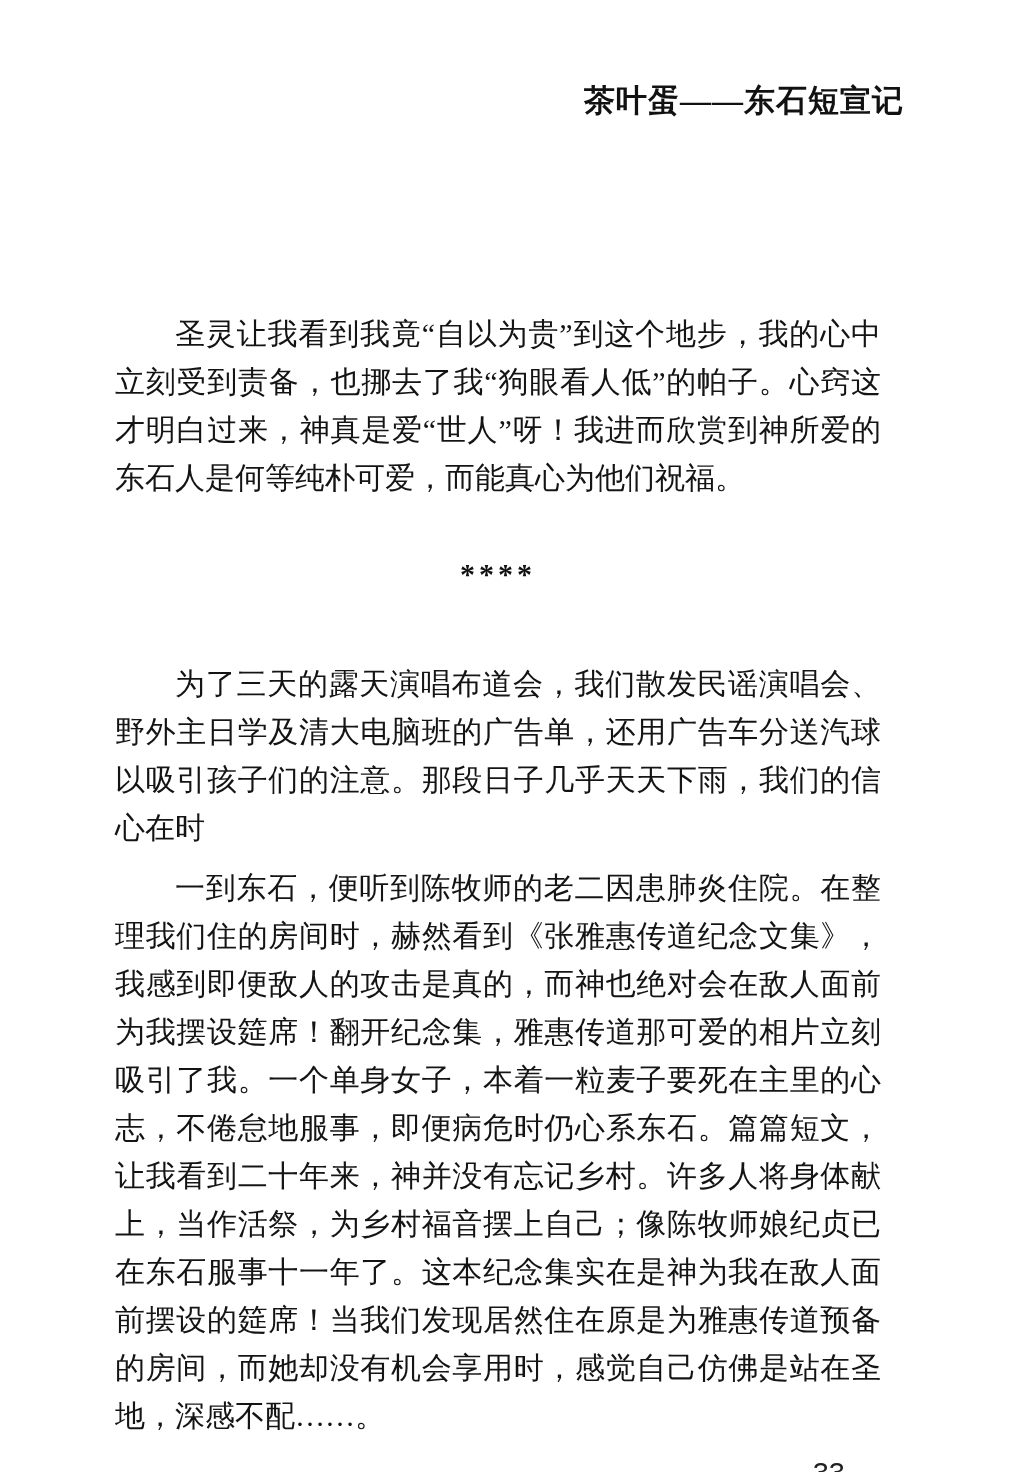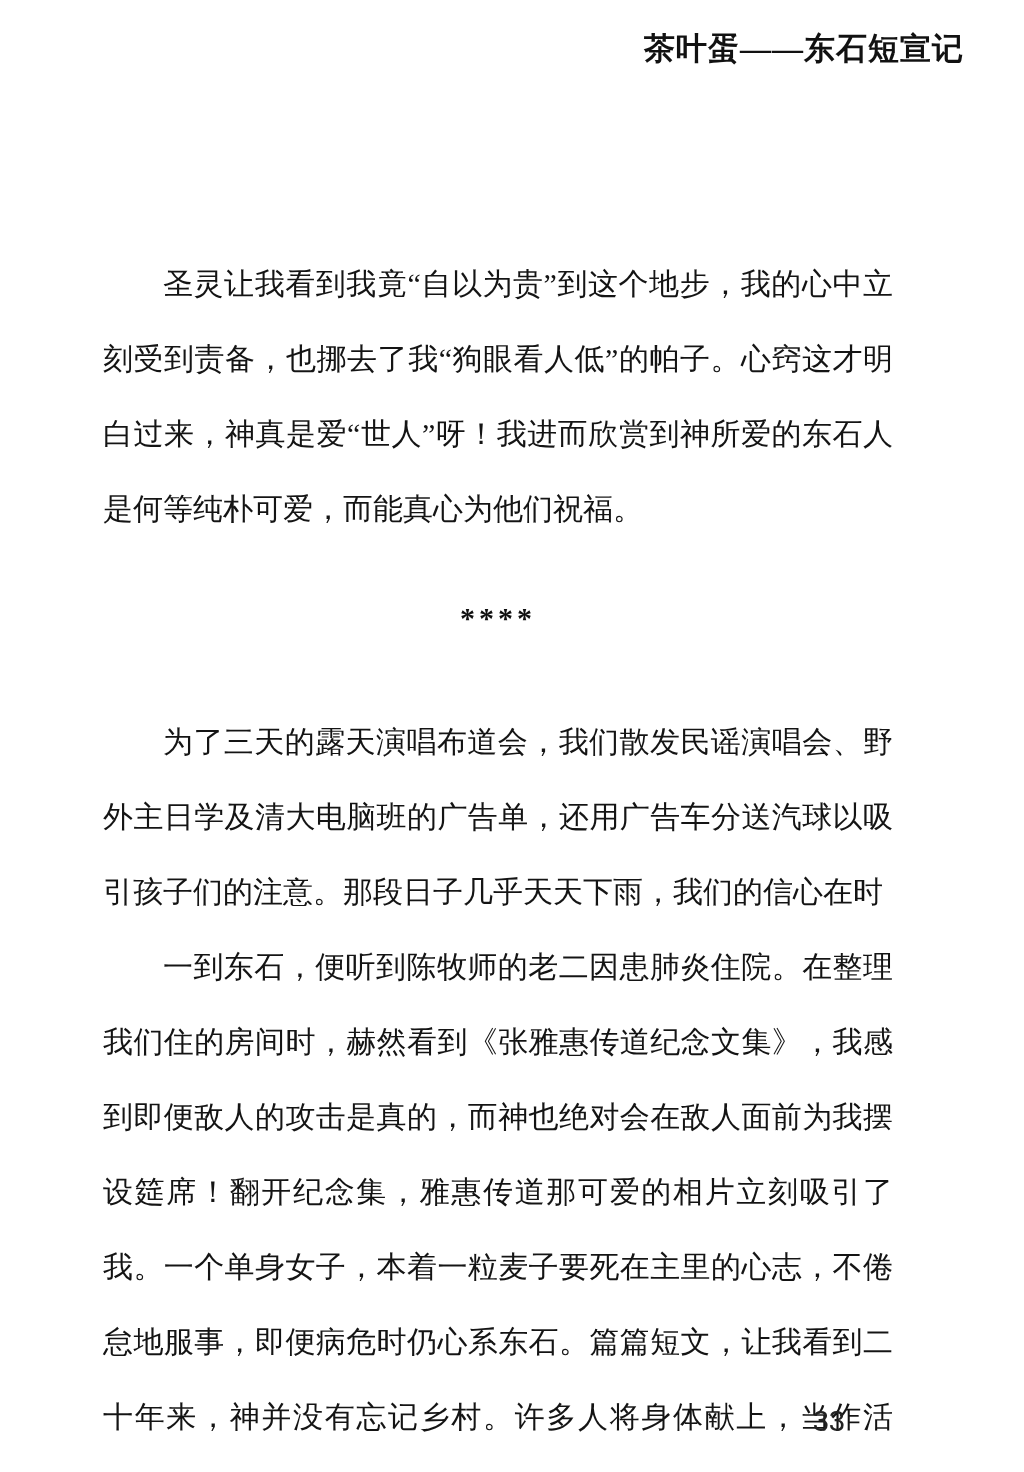--- a/index.html
+++ b/index.html
@@ -15,39 +15,39 @@
     font-family: "Liberation Serif", "DejaVu Serif", serif;
     color: #111111;
   }
   .page {
     position: relative;
     width: 1024px;
     height: 1472px;
     background: #ffffff;
   }
   .running-header {
-    margin-top: 28px;
-    padding-right: 60px;
+    margin-top: 80px;
+    padding-right: 120px;
     text-align: right;
     font-size: 31px;
     font-weight: 600;
     letter-spacing: 1px;
     color: #111111;
     line-height: 42px;
   }
   .text-block {
     position: absolute;
     left: 103px;
     top: 218px;
     width: 790px;
   }
   .text-block p {
-    margin: 0;
+    margin: 12px;
     font-size: 30px;
-    line-height: 75px;
+    line-height: 48px;
     text-indent: 2em;
     text-align: justify;
     text-justify: inter-character;
     color: #141414;
   }
   .separator {
     margin: 46px 0 60px 0;
     text-align: center;
     font-size: 30px;
     font-weight: bold;

